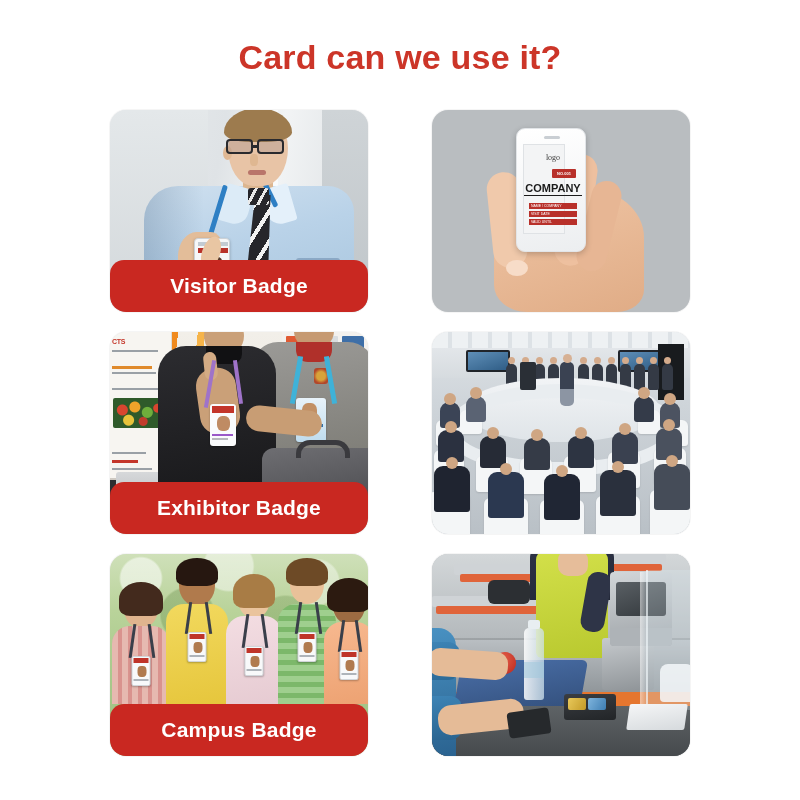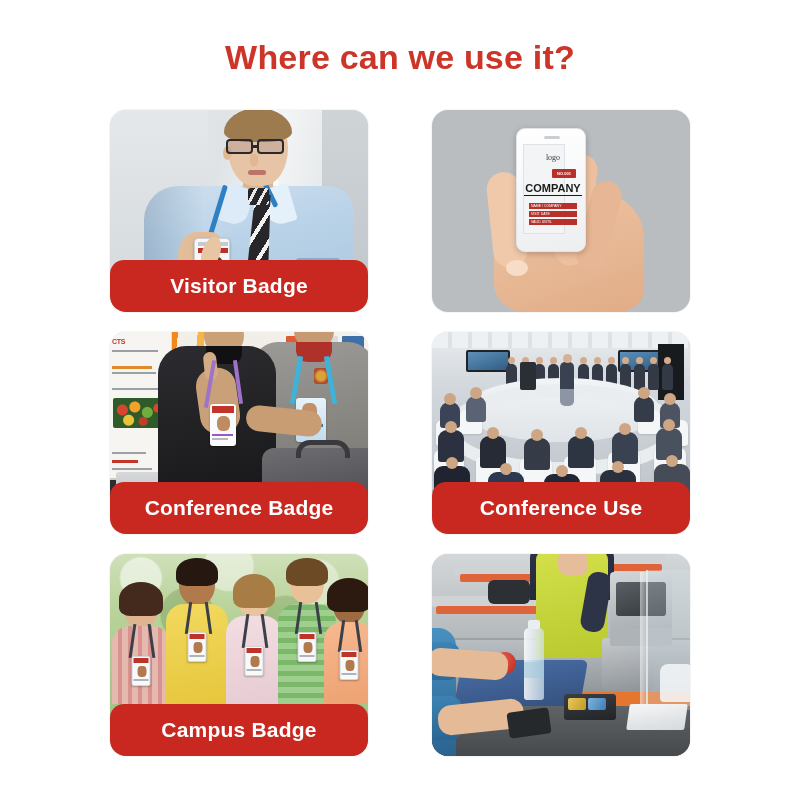--- a/index.html
+++ b/index.html
@@ -415,21 +415,21 @@
   .ph-cons .napkins { position:absolute; left:196px; top:150px; width:58px; height:26px;
     background: linear-gradient(170deg,#f5f6f7,#d6dadd); border-radius:2px; transform: skewX(-8deg);}
   .ph-cons .bagplastic { position:absolute; left:228px; top:110px; width:34px; height:38px;
     background: rgba(245,248,250,0.85); border-radius:8px 8px 4px 4px; }
 </style>
 </head>
 <body>
 
 <div class="page">
 
-  <div class="page-title">Where can we use it?</div>
+  <div class="page-title">Card can we use it?</div>
 
   <div class="grid">
 
     <div class="card">
       <div class="card-photo ph-emp">
         <div class="wallpanel-a"></div>
         <div class="wallpanel-b"></div>
         <div class="wallpanel-c"></div>
         <div class="shirt"></div>
         <div class="shirt-shadow"></div>
@@ -551,21 +551,21 @@
             <div class="f"></div>
             <div class="l1"></div>
             <div class="l2"></div>
         </div>
         <div class="manB-arm"></div>
         <div class="bag">
             <div class="hdl"></div>
           </div>
       </div>
       <div class="card-banner">
-        <span class="card-banner-label">Conference Badge</span>
+        <span class="card-banner-label">Exhibitor Badge</span>
       </div>
     </div>
 
     <div class="card">
       <div class="card-photo ph-conf">
         <div class="backwall"></div>
         <div class="ceiling"></div>
         <div class="scr s1"></div>
         <div class="scr s2"></div>
         <div class="doorway"></div>
@@ -615,23 +615,20 @@
         <div class="seat" style="left:52px; top:166px; width:44px; height:46px;"></div>
         <div class="seat" style="left:108px;top:168px; width:44px; height:46px;"></div>
         <div class="seat" style="left:164px;top:164px; width:44px; height:46px;"></div>
         <div class="seat" style="left:218px;top:158px; width:44px; height:46px;"></div>
 
         <div class="person" style="left:2px;  top:134px; width:36px; height:46px; background:#1f2430;"></div>
         <div class="person" style="left:56px; top:140px; width:36px; height:46px; background:#2b3850;"></div>
         <div class="person" style="left:112px;top:142px; width:36px; height:46px; background:#202634;"></div>
         <div class="person" style="left:168px;top:138px; width:36px; height:46px; background:#2a303d;"></div>
         <div class="person" style="left:222px;top:132px; width:36px; height:46px; background:#454c58;"></div>
-      </div>
-      <div class="card-banner">
-        <span class="card-banner-label">Conference Use</span>
       </div>
     </div>
 
     <div class="card">
       <div class="card-photo ph-camp">
         <div class="foliage"></div>
 
         <div class="kid" style="left:2px; width:58px; height:122px;">
           <div class="head" style="top:6px; width:34px; height:40px; background:#e0b48e;"></div>
           <div class="hair" style="top:0px; width:44px; height:34px; background:#432a1d;"></div>

